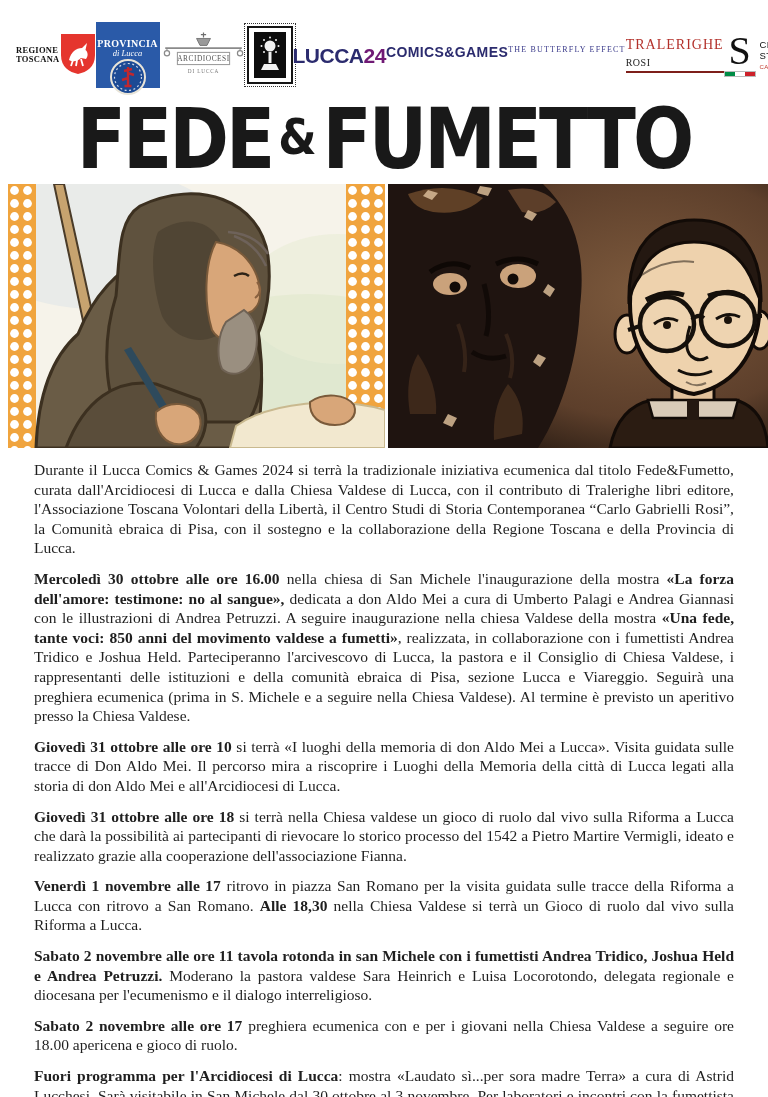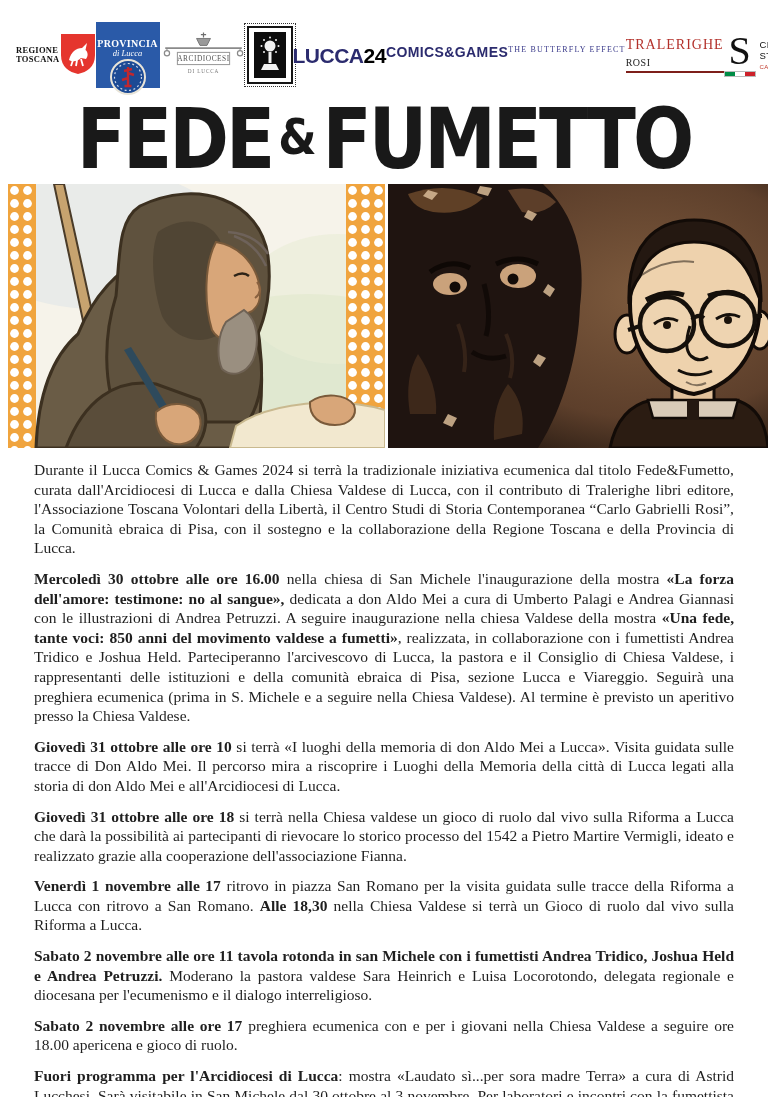--- a/index.html
+++ b/index.html
@@ -26,21 +26,21 @@
   .arci{width:87px;}
 
   
   .volto{width:46px;height:58px;background:#fff;border:2px solid #151515;outline:1px dotted #333;outline-offset:2px;
          display:flex;align-items:center;justify-content:center;box-sizing:border-box;}
   .volto-inner{width:32px;height:46px;background:#0d0d0d;display:flex;align-items:center;justify-content:center;}
 
   
   .l24{align-items:flex-start;}
   .l24-main{font-family:"Liberation Sans",sans-serif;font-weight:bold;font-size:21px;line-height:1;color:#2b2b6e;letter-spacing:-.5px;}
-  .l24-main .yr{color:#000000;}
+  .l24-main .yr{color:#701a75;}
   .l24-sub{font-family:"Liberation Sans",sans-serif;font-weight:bold;font-size:14px;color:#2b2b6e;letter-spacing:.4px;line-height:1.1;}
   .l24-tag{font-family:"Liberation Serif",serif;font-size:8px;color:#3a3a8a;letter-spacing:1.2px;line-height:1.2;}
 
   
   .tral{border-bottom:2px solid #7e1f1a;padding-bottom:3px;flex-direction:column;align-items:baseline;gap:4px;}
   .tral-name{font-family:"Liberation Serif",serif;font-size:14px;color:#b3312b;letter-spacing:1px;}
   .tral-sub{font-family:"Liberation Serif",serif;font-size:10px;color:#222;letter-spacing:.5px;}
 
   
   .cs{flex-direction:row;align-items:center;gap:4px;}

